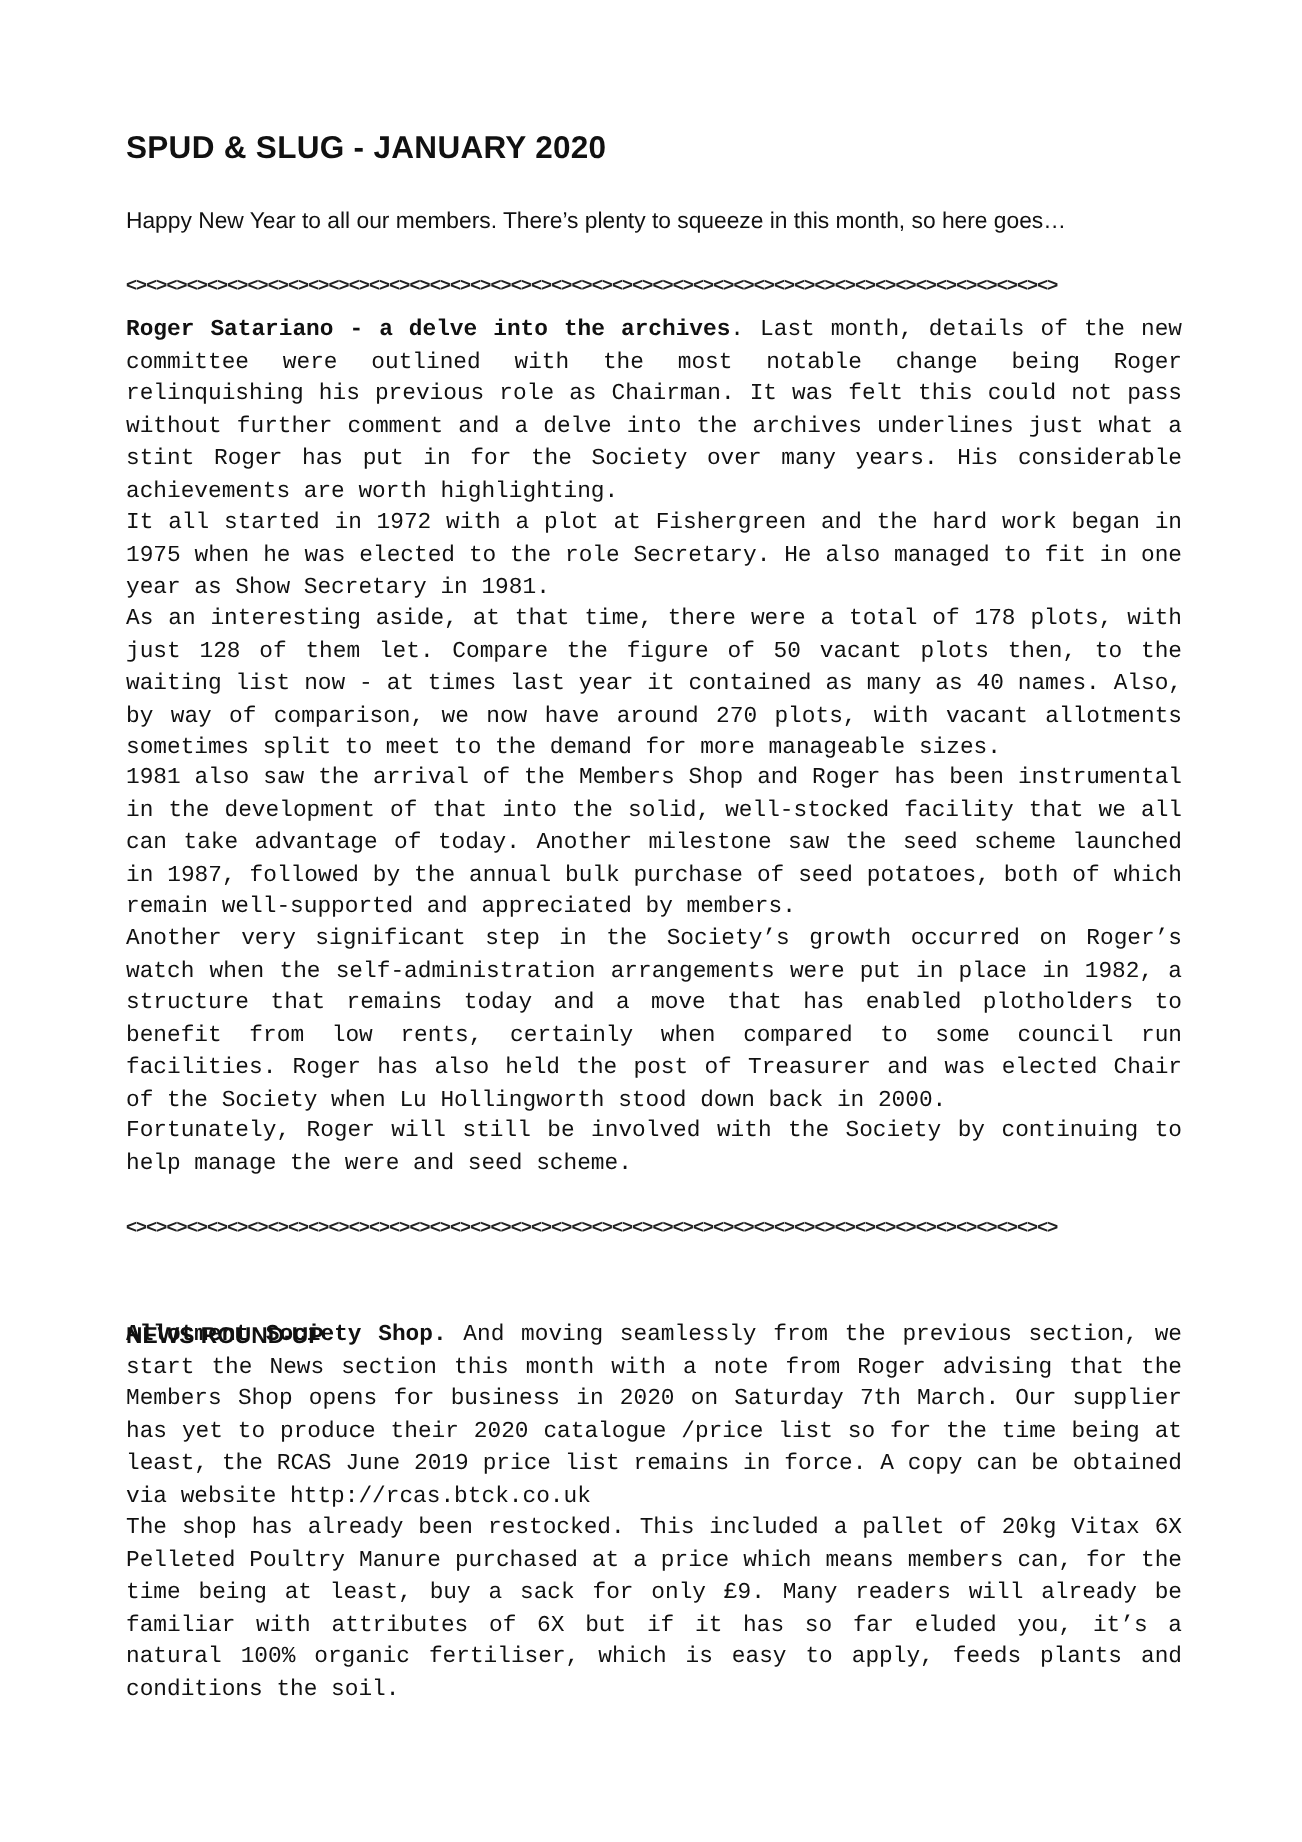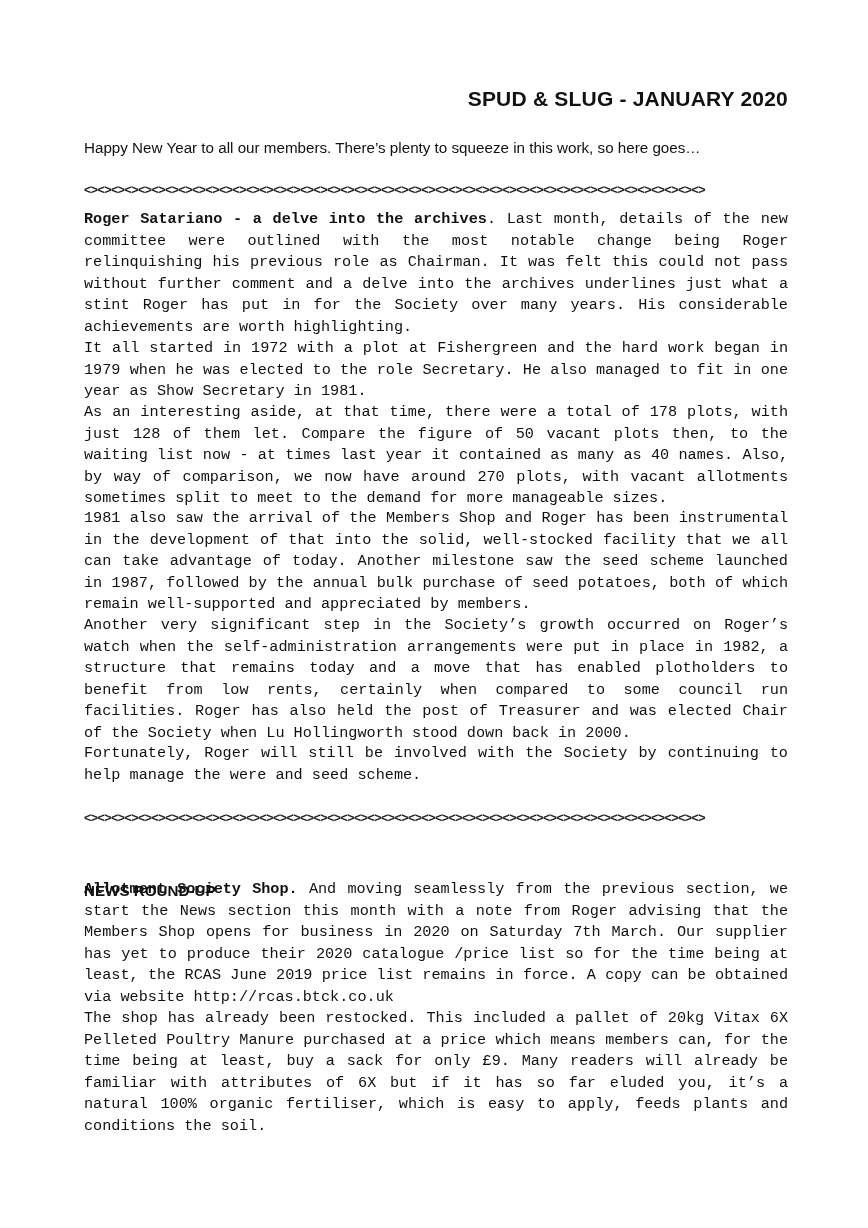--- a/index.html
+++ b/index.html
@@ -6,42 +6,42 @@
   body { width: 868px; height: 1228px; position: relative; overflow: hidden; }
   .page {
     position: absolute; left: 84px; top: 0; width: 704px;
     font-family: "Liberation Sans", sans-serif;
     color: #111;
     font-size: 15.2px;
     line-height: 21.5px;
   }
   .title {
     position: absolute; top: 86px; left: 0; width: 704px;
-    text-align: right; font-weight: bold; font-size: 21px; letter-spacing: 0.2px;
+    text-align: left; font-weight: bold; font-size: 21px; letter-spacing: 0.2px;
     line-height: 26px;
   }
   .block { position: absolute; left: 0; width: 704px; margin: 0; }
   .justify { text-align: justify; font-family: Liberation Mono, monospace; }
   .sep { font-size: 12.5px; letter-spacing: -0.55px; white-space: nowrap; overflow: hidden; width: 700px; font-weight: bold; color: #222; }
   .bold { font-weight: bold; }
   .heading { font-weight: bold; }
 </style>
 </head>
 <body>
 
 <div class="page">
   <div class="title">SPUD &amp; SLUG  -  JANUARY 2020</div>
 
-  <p class="block" style="top:137px;">Happy New Year to all our members.  There’s plenty to squeeze in this work, so here goes…</p>
+  <p class="block" style="top:137px;">Happy New Year to all our members.  There’s plenty to squeeze in this month, so here goes…</p>
 
   <div class="block sep" style="top:180px;">&lt;&gt;&lt;&gt;&lt;&gt;&lt;&gt;&lt;&gt;&lt;&gt;&lt;&gt;&lt;&gt;&lt;&gt;&lt;&gt;&lt;&gt;&lt;&gt;&lt;&gt;&lt;&gt;&lt;&gt;&lt;&gt;&lt;&gt;&lt;&gt;&lt;&gt;&lt;&gt;&lt;&gt;&lt;&gt;&lt;&gt;&lt;&gt;&lt;&gt;&lt;&gt;&lt;&gt;&lt;&gt;&lt;&gt;&lt;&gt;&lt;&gt;&lt;&gt;&lt;&gt;&lt;&gt;&lt;&gt;&lt;&gt;&lt;&gt;&lt;&gt;&lt;&gt;&lt;&gt;&lt;&gt;&lt;&gt;&lt;&gt;&lt;&gt;&lt;&gt;&lt;&gt;</div>
 
   <p class="block justify" style="top:209px;"><span class="bold">Roger Satariano - a delve into the archives</span><span>.  Last month, details of the new committee were outlined with the most notable change being Roger relinquishing his previous role as Chairman.  It was felt this could not pass without further comment and a delve into the archives underlines just what a stint Roger has put in for the Society over many years.  His considerable achievements are worth highlighting.</span></p>
 
-  <p class="block justify" style="top:338px;">It all started in 1972 with a plot at Fishergreen and the hard work began in 1979 when he was elected to the role Secretary.  He also managed to fit in one year as Show Secretary in 1981.</p>
+  <p class="block justify" style="top:338px;">It all started in 1972 with a plot at Fishergreen and the hard work began in 1975 when he was elected to the role Secretary.  He also managed to fit in one year as Show Secretary in 1981.</p>
 
   <p class="block justify" style="top:402px;">As an interesting aside, at that time, there were a total of 178 plots, with just 128 of them let. Compare the figure of 50 vacant plots then, to the waiting list now - at times last year it contained as many as 40 names.  Also, by way of comparison, we now have around 270 plots, with vacant allotments sometimes split to meet to the demand for more manageable sizes.</p>
 
   <p class="block justify" style="top:508px;">1981 also saw the arrival of the Members Shop and Roger has been instrumental in the development of that into the solid, well-stocked facility that we all can take advantage of today. Another milestone saw the seed scheme launched in 1987, followed by the annual bulk purchase of seed potatoes, both of which remain well-supported and appreciated by members.</p>
 
   <p class="block justify" style="top:615px;">Another very significant step in the Society’s growth occurred on Roger’s watch when the self-administration arrangements were put in place in 1982, a structure that remains today and a move that has enabled plotholders to benefit from low rents, certainly when compared to some council run facilities.  Roger has also held the post of Treasurer and was elected Chair of the Society when Lu Hollingworth stood down back in 2000.</p>
 
   <p class="block justify" style="top:743px;">Fortunately, Roger will still be involved with the Society by continuing to help manage the were and seed scheme.</p>
 
   <div class="block sep" style="top:808px;">&lt;&gt;&lt;&gt;&lt;&gt;&lt;&gt;&lt;&gt;&lt;&gt;&lt;&gt;&lt;&gt;&lt;&gt;&lt;&gt;&lt;&gt;&lt;&gt;&lt;&gt;&lt;&gt;&lt;&gt;&lt;&gt;&lt;&gt;&lt;&gt;&lt;&gt;&lt;&gt;&lt;&gt;&lt;&gt;&lt;&gt;&lt;&gt;&lt;&gt;&lt;&gt;&lt;&gt;&lt;&gt;&lt;&gt;&lt;&gt;&lt;&gt;&lt;&gt;&lt;&gt;&lt;&gt;&lt;&gt;&lt;&gt;&lt;&gt;&lt;&gt;&lt;&gt;&lt;&gt;&lt;&gt;&lt;&gt;&lt;&gt;&lt;&gt;&lt;&gt;&lt;&gt;</div>

